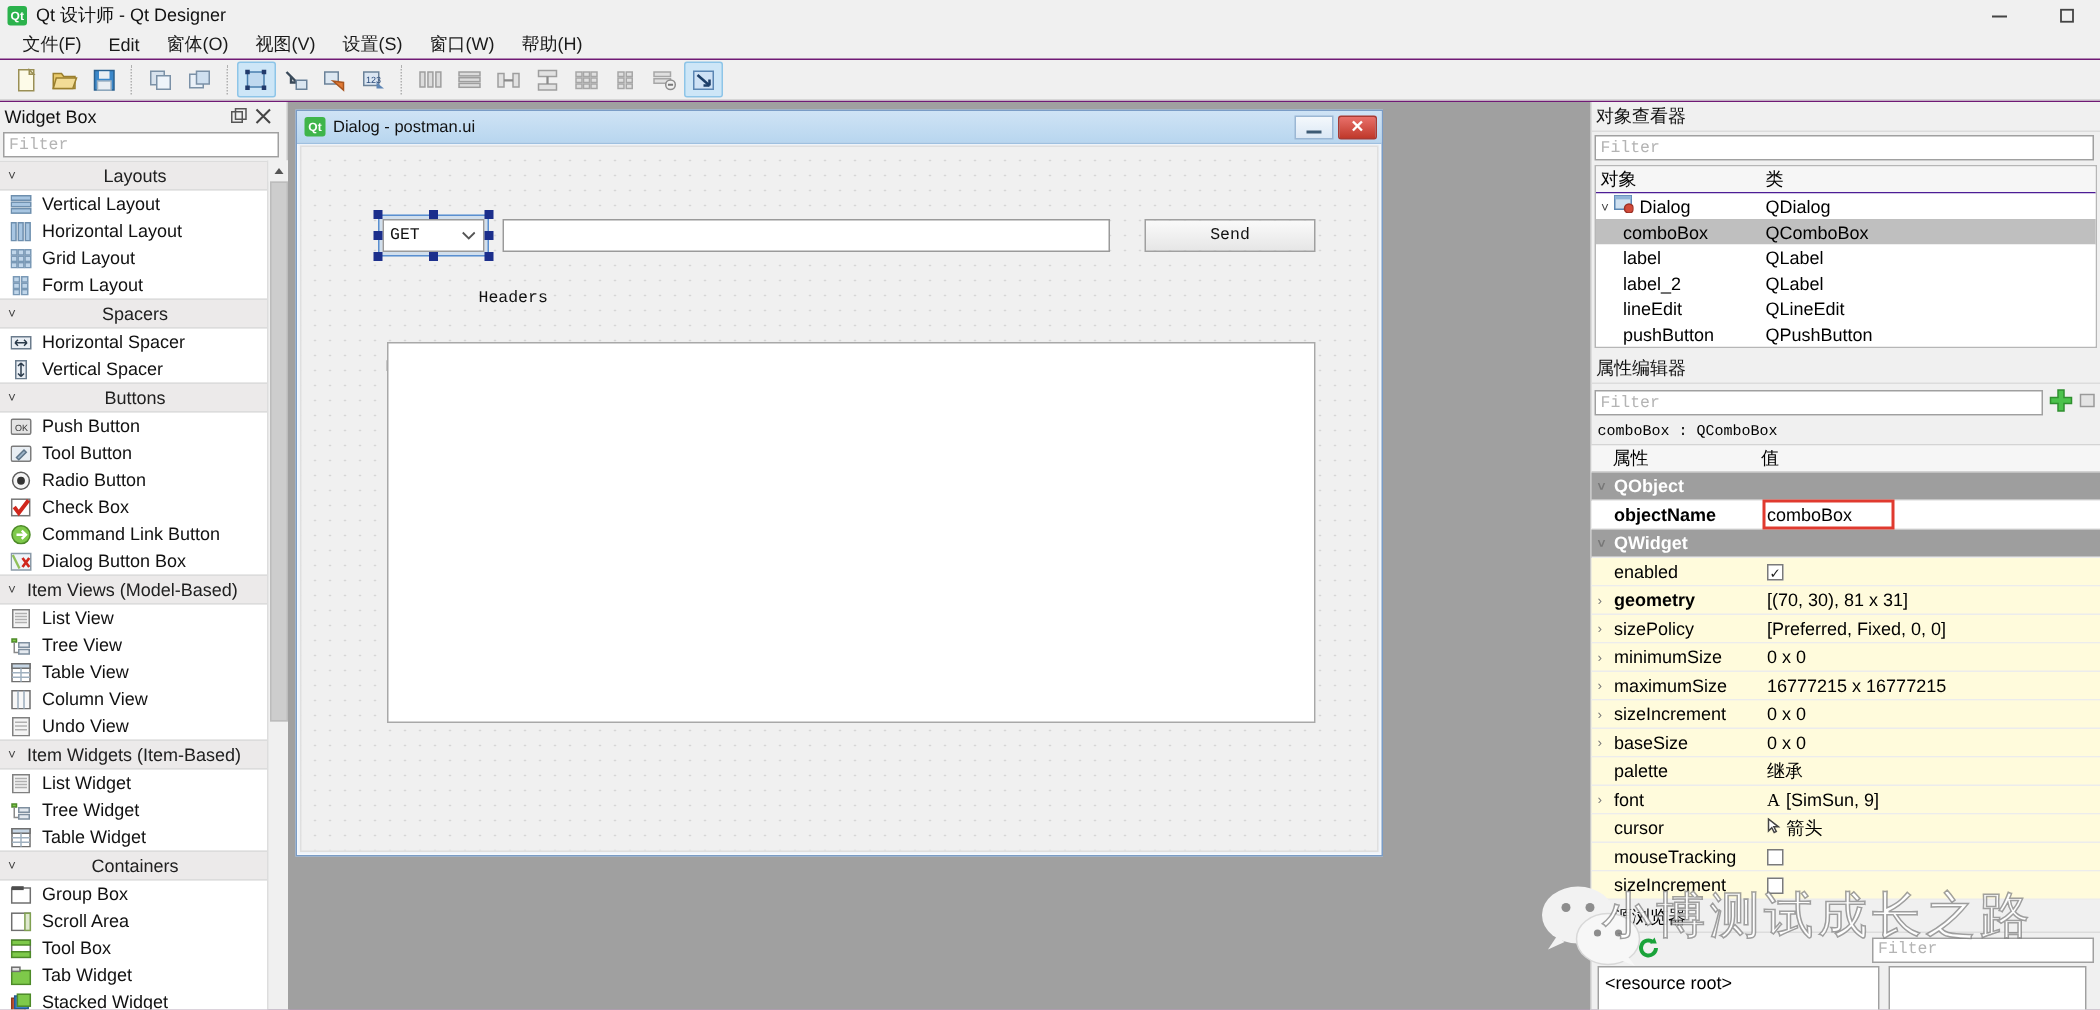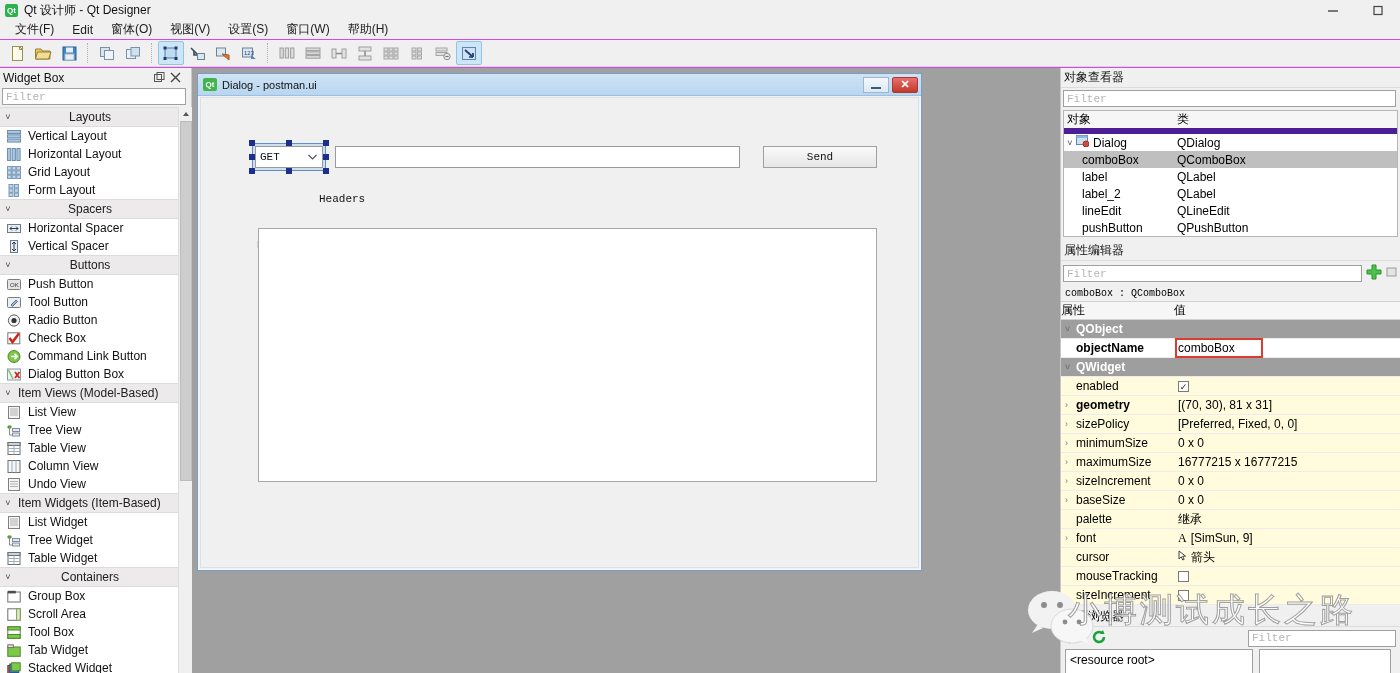--- a/index.html
+++ b/index.html
@@ -2,21 +2,21 @@
 <html><head>
 <meta charset="utf-8">
 <style>
   html,body{margin:0;padding:0;}
   body{
     width:1400px;height:673px;overflow:hidden;
     font-family:"Liberation Sans",sans-serif;
     font-size:12px;color:#000;background:#f0f0f0;
     -webkit-font-smoothing:antialiased;
   }
-  #app{position:relative;width:1400px;height:673px;background:#d946ef;}
+  #app{position:relative;width:1400px;height:673px;background:#701a75;}
 
   
   .titlebar{position:absolute;left:0;top:0;width:1400px;height:20px;background:#f0f0f0;
     display:flex;align-items:center;}
   .app-icon{width:13px;height:13px;margin-left:5px;margin-right:6px;background:#2bb24c;
     border-radius:2px;color:#fff;font-size:8px;line-height:13px;text-align:center;font-weight:bold;}
   .title-text{font-size:12px;color:#111;}
   .win-btns{margin-left:auto;display:flex;height:20px;}
   .win-btn{width:45px;height:20px;display:flex;align-items:center;justify-content:center;}
   .win-btn svg{display:block;}
@@ -89,29 +89,29 @@
     background:linear-gradient(#fafafa,#e6e6e6);border:1px solid #a0a0a0;box-sizing:border-box;
     display:flex;align-items:center;justify-content:center;font-family:"Liberation Mono",monospace;font-size:11px;color:#111;}
   .lbl{position:absolute;font-family:"Liberation Mono",monospace;font-size:11px;color:#111;}
   .textarea{position:absolute;left:57px;top:130px;width:619px;height:254px;background:#fff;border:1px solid #a8a8a8;box-sizing:border-box;}
 
   
   .rightdock{position:absolute;left:1060px;top:68px;width:340px;height:673px;background:#f0f0f0;
     border-left:1px solid #c8c8c8;box-sizing:border-box;}
   .r-title{height:19px;display:flex;align-items:center;padding-left:3px;font-size:12px;color:#111;
     border-bottom:1px solid #dcdcdc;}
-  .tree-head{height:17px;background:#f6f6f6;border-bottom:6px solid #4c1d95;display:flex;align-items:flex-end;font-size:12px;}
+  .tree-head{height:17px;background:#f6f6f6;border-bottom:1px solid #4c1d95;display:flex;align-items:flex-end;font-size:12px;}
   .tree-head .c1{width:113px;padding-left:3px;box-sizing:border-box;}
   .tree-head .c2{flex:1;}
   .tree-row{height:17px;display:flex;align-items:center;font-size:12px;background:#fff;}
   .tree-row.sel{background:#bfbfbf;}
   .tree-row .c1{width:113px;box-sizing:border-box;display:flex;align-items:center;}
   .tree-row .c2{flex:1;}
   .prop-head{height:17px;background:#f6f6f6;border-bottom:1px solid #d2d2d2;display:flex;align-items:center;font-size:12px;}
-  .prop-head .p1{width:113px;padding-left:0;box-sizing:border-box;}
+  .prop-head .p1{width:113px;padding-left:14px;box-sizing:border-box;}
   .prop-row{height:18px;display:flex;align-items:center;font-size:12px;background:#fffbdc;border-bottom:1px solid #ececec;}
   .prop-row .p1{width:113px;box-sizing:border-box;display:flex;align-items:center;padding-left:4px;}
   .prop-row .p2{flex:1;padding-left:4px;display:flex;align-items:center;gap:4px;}
   .prop-row.group{background:#9e9e9e;color:#fff;font-weight:bold;}
   .prop-row.white{background:#fff;}
   .prop-row .exp{width:11px;font-size:9px;color:#777;}
   .prop-chk{width:11px;height:11px;border:1px solid #7a7a7a;background:#fff;display:inline-block;
     font-size:9px;line-height:10px;text-align:center;color:#222;box-sizing:border-box;}
   .obj-name-hl{position:absolute;border:2px solid #e03a2f;box-sizing:border-box;}
   .resbar{height:19px;display:flex;align-items:center;padding-left:3px;font-size:12px;border-bottom:1px solid #dcdcdc;}

